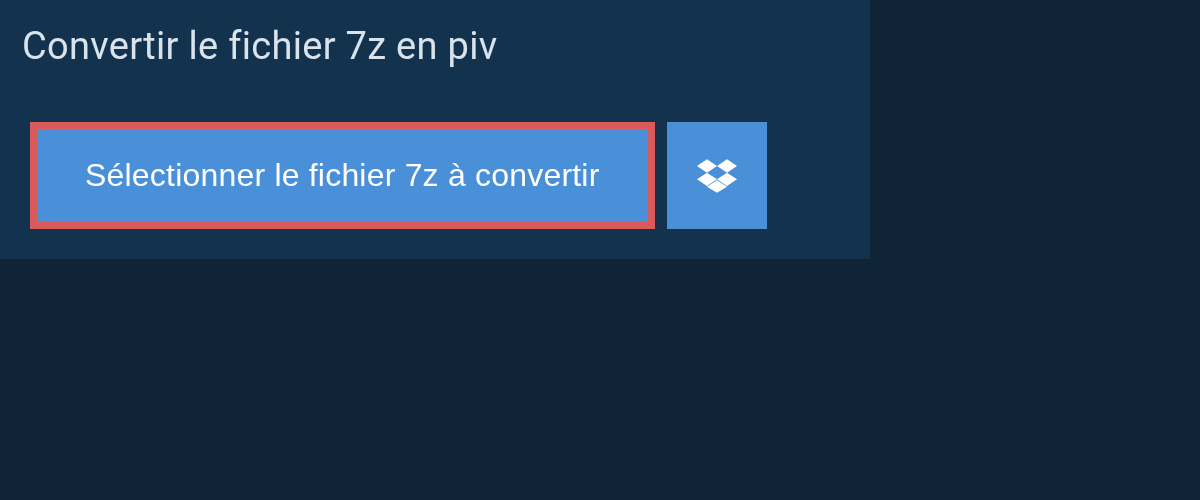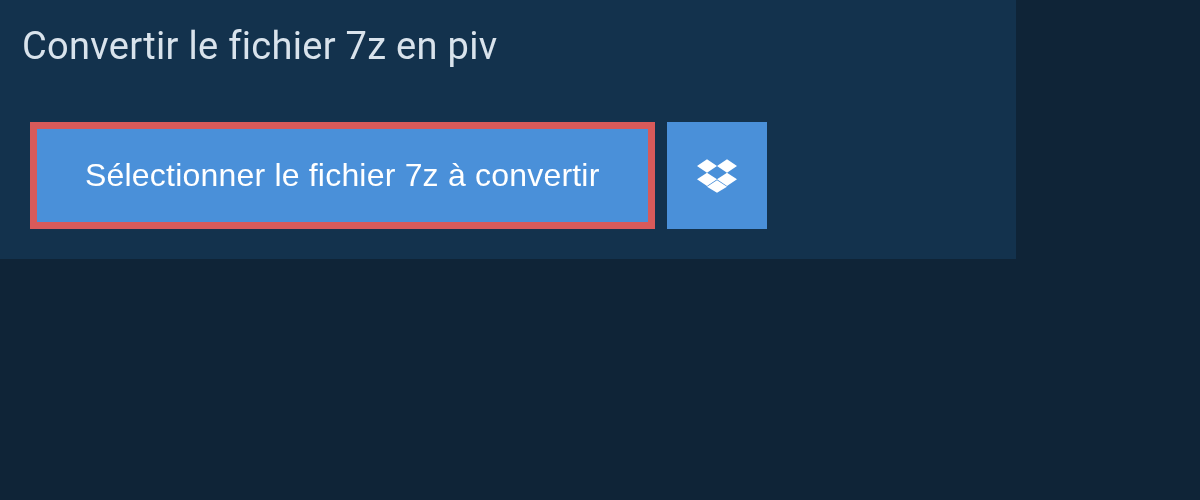--- a/index.html
+++ b/index.html
@@ -9,21 +9,21 @@
     }
     body {
       background-color: #0f2437;
       font-family: -apple-system, BlinkMacSystemFont, "Segoe UI", Roboto, Helvetica, Arial, sans-serif;
       width: 1200px;
       height: 500px;
       overflow: hidden;
     }
     .panel {
       background-color: #13324d;
-      width: 1016px;
+      width: 870px;
       padding-bottom: 30px;
     }
     .heading-wrapper {
       background-color: #13324d;
       display: inline-block;
       padding: 24px 30px 24px 22px;
     }
     .heading {
       color: #d9e3ec;
       font-size: 38px;

